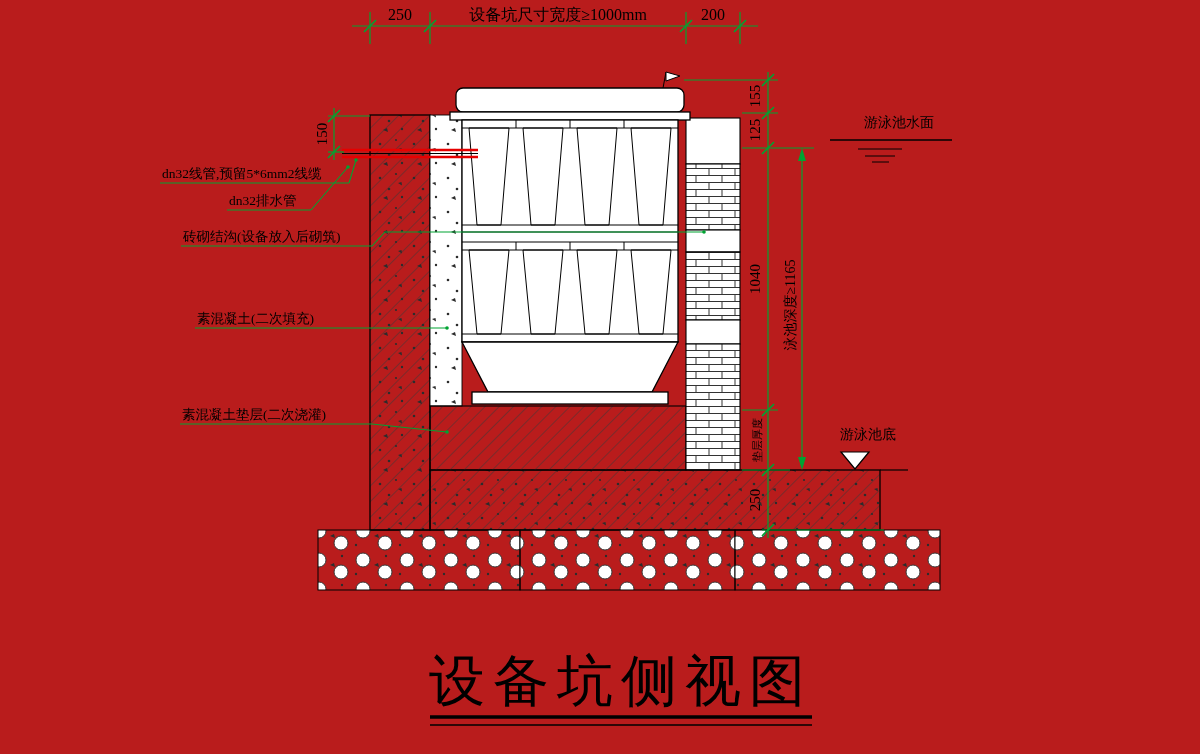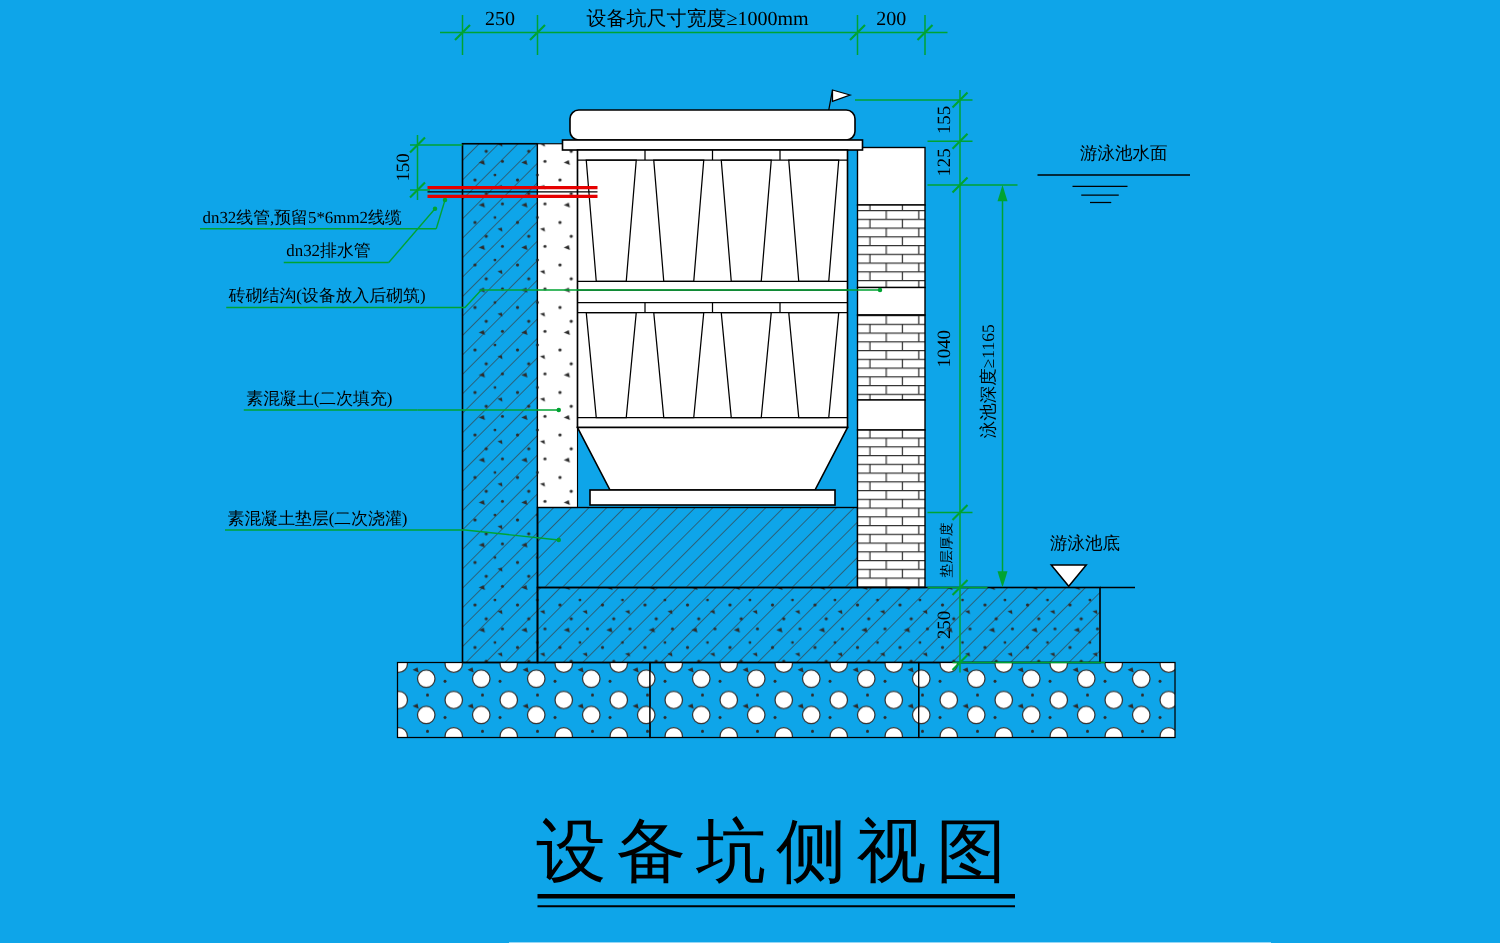--- a/index.html
+++ b/index.html
@@ -1,18 +1,18 @@
 <!DOCTYPE html>
 <html style="--ink: #000000; --dimension: #00a332; --conduit: #e60000;"><head>
 <meta charset="utf-8">
 <style>
   :root { --ink:#000000; --dimension:#00a332; --conduit:#e60000; }
   html,body { margin:0; padding:0; background:#ffffff; }
   .sheet {
-    position:relative; width:1200px; height:754px; background:#0ea5e9;
+    position:relative; width:1200px; height:754px; background:#b91c1c;
     font-family:"Liberation Serif","DejaVu Serif",serif; overflow:hidden;
   }
   svg { display:block; }
   svg text { fill:var(--ink); font-family:"Liberation Serif","DejaVu Serif",serif; }
   .t16 { font-size:16px; }
   .t15 { font-size:15px; }
   .t14 { font-size:14px; }
   .t13 { font-size:13.5px; }
   .t11 { font-size:11px; }
   .title-text { font-size:56px; letter-spacing:8px; }

